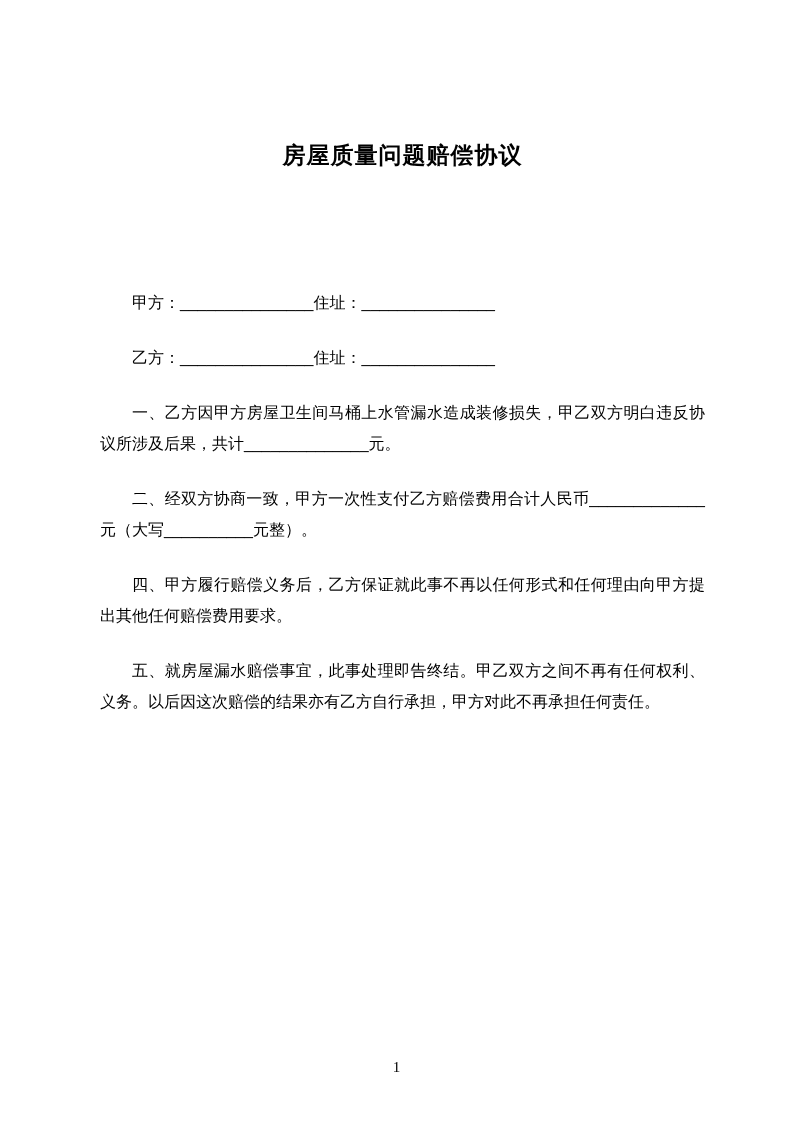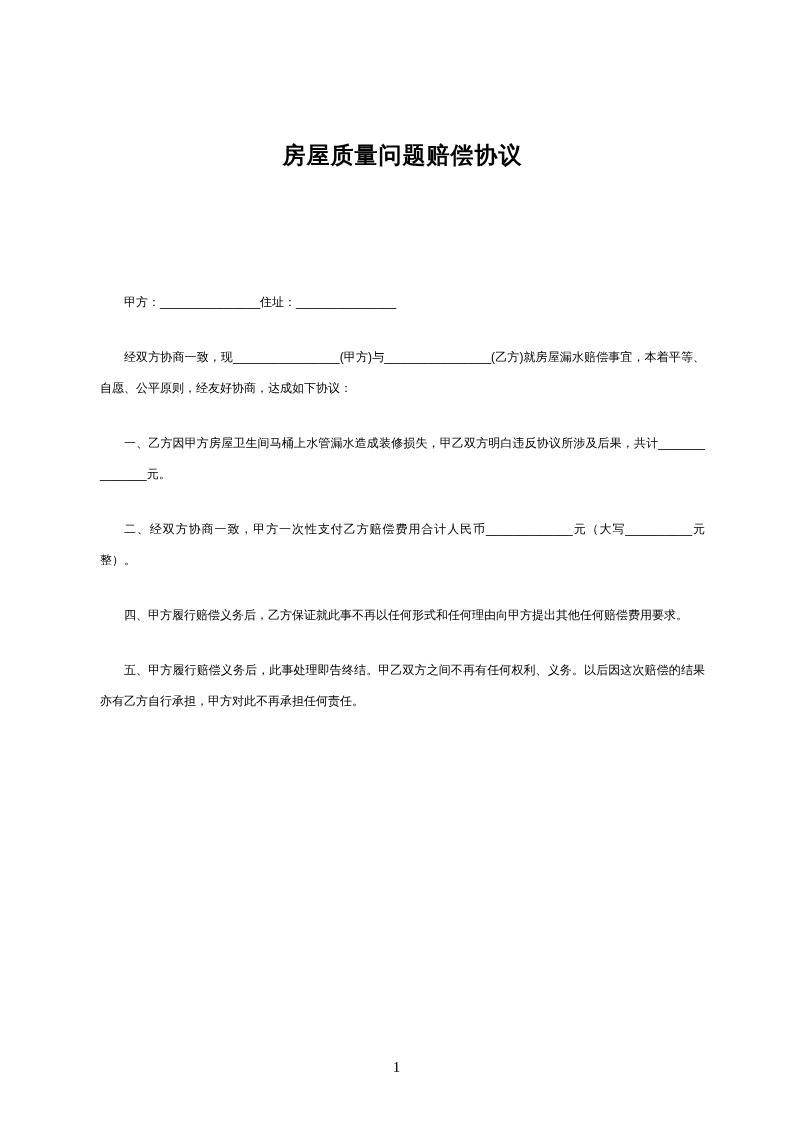--- a/index.html
+++ b/index.html
@@ -22,21 +22,21 @@
     .doc-title {
       margin: 0 0 118px 0;
       text-align: center;
       font-size: 23px;
       line-height: 27px;
       font-weight: bold;
       letter-spacing: 1px;
     }
     .para {
       margin: 0 0 24px 0;
-      font-size: 12px;
+      font-size: 16px;
       line-height: 31px;
       text-align: justify;
       text-indent: 2em;
       word-break: break-all;
     }
     .page-number {
       position: absolute;
       left: 0;
       bottom: 46px;
       width: 100%;
@@ -48,29 +48,29 @@
   </style>
 </head>
 <body>
 
 <div class="page">
 
   <h1 class="doc-title">房屋质量问题赔偿协议</h1>
 
   <p class="para">甲方：_______________住址：_______________</p>
 
+  <p class="para">乙方：_______________住址：_______________</p>
 
-  <p class="para">经双方协商一致，现________________(甲方)与________________(乙方)就房屋漏水赔偿事宜，本着平等、自愿、公平原则，经友好协商，达成如下协议：</p>
 
   <p class="para">一、乙方因甲方房屋卫生间马桶上水管漏水造成装修损失，甲乙双方明白违反协议所涉及后果，共计______________元。</p>
 
   <p class="para">二、经双方协商一致，甲方一次性支付乙方赔偿费用合计人民币_____________元（大写__________元整）。</p>
 
 
   <p class="para">四、甲方履行赔偿义务后，乙方保证就此事不再以任何形式和任何理由向甲方提出其他任何赔偿费用要求。</p>
 
-  <p class="para">五、甲方履行赔偿义务后，此事处理即告终结。甲乙双方之间不再有任何权利、义务。以后因这次赔偿的结果亦有乙方自行承担，甲方对此不再承担任何责任。</p>
+  <p class="para">五、就房屋漏水赔偿事宜，此事处理即告终结。甲乙双方之间不再有任何权利、义务。以后因这次赔偿的结果亦有乙方自行承担，甲方对此不再承担任何责任。</p>
 
 
 
   <div class="page-number">1</div>
 
 </div>
 
 </body></html>

